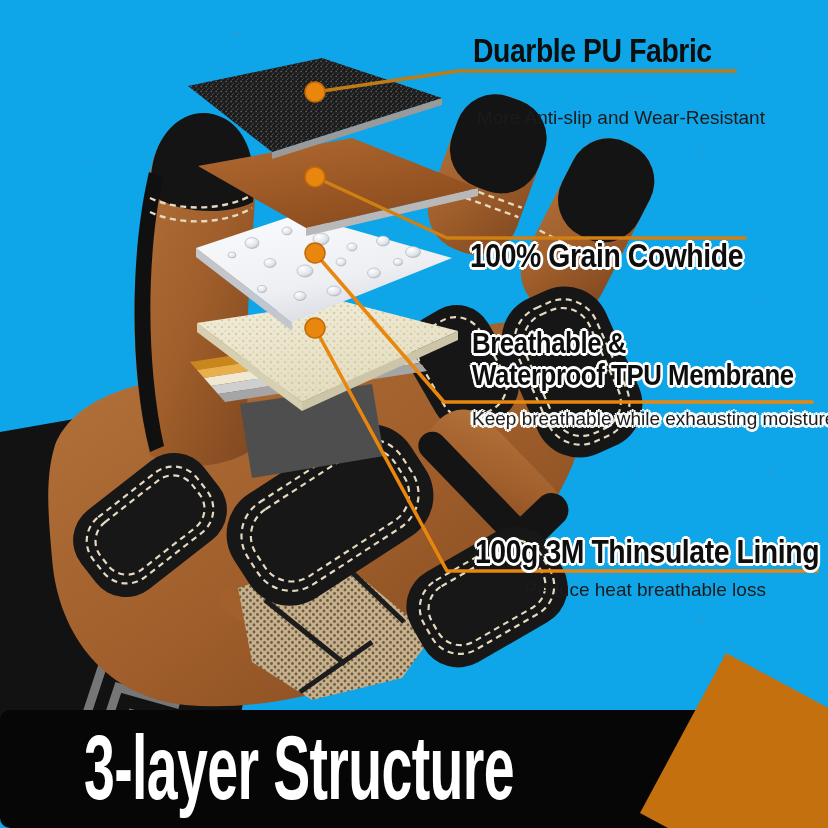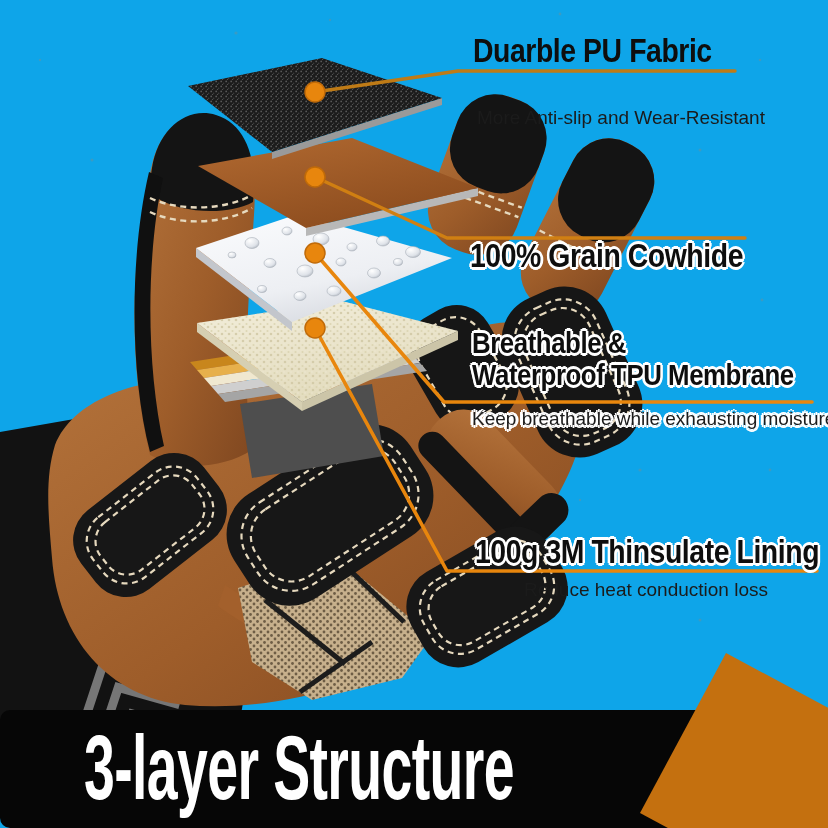--- a/index.html
+++ b/index.html
@@ -222,21 +222,21 @@
   <div class="txt sub" style="left:477px;top:79px;margin-top:28px;">More Anti-slip and Wear-Resistant</div>
 
   <div class="txt ttl outl" style="left:470px;top:202px;margin-top:37px;"><span class="cond">100% Grain Cowhide</span></div>
 
   <div class="txt ttl ttl3 outl" style="left:472px;top:327px;">
     <span class="cond"><span>Breathable &amp;</span><br><span>Waterproof TPU Membrane</span></span>
   </div>
   <div class="txt sub outl" style="left:472px;top:408px;">Keep breathable while exhausting moisture</div>
 
   <div class="txt ttl outl" style="left:475px;top:535px;"><span class="cond">100g 3M Thinsulate Lining</span></div>
-  <div class="txt sub" style="left:524px;top:579px;">Reduce heat conduction loss</div>
+  <div class="txt sub" style="left:524px;top:579px;">Reduce heat breathable loss</div>
 
   <div class="banner">
     <div class="banner-text">3-layer Structure</div>
   </div>
 
   <svg class="corner" width="828" height="828" viewBox="0 0 828 828">
     <polygon points="726,653 886,739 800,899 640,813" fill="#C4700F"></polygon>
   </svg>
 
 </div>

